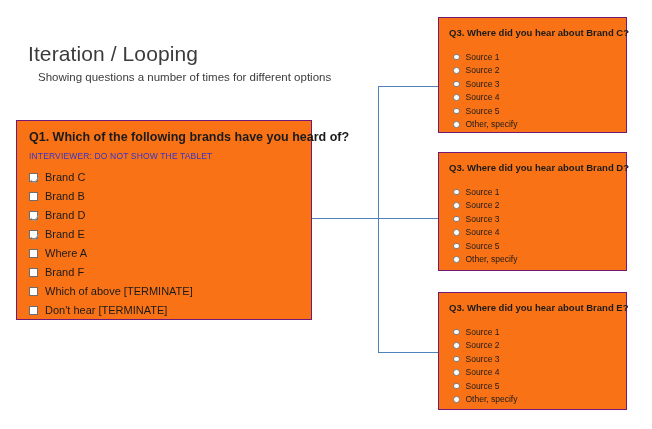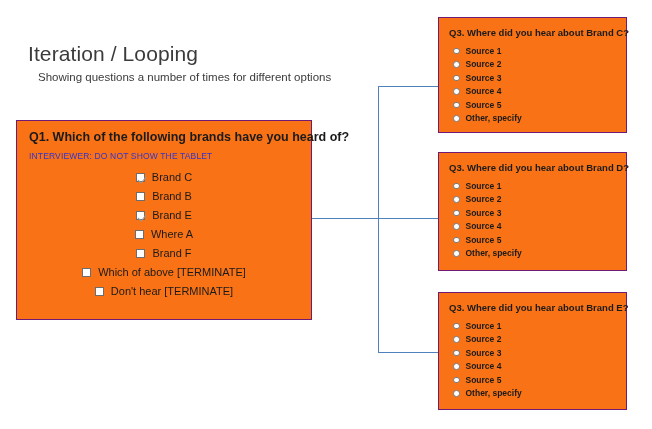--- a/index.html
+++ b/index.html
@@ -79,21 +79,20 @@
     white-space: nowrap;
   }
   .q1-options {
     margin-top: 8px;
   }
   .opt-row {
     display: flex;
     align-items: center;
     height: 18px;
     margin-bottom: 1px;
-    justify-content: center;
   }
   .checkbox {
     position: relative;
     width: 9px;
     height: 9px;
     border: 1px solid #6d6d6d;
     box-sizing: border-box;
     margin-right: 7px;
     flex: 0 0 auto;
     background: #fff;
@@ -128,22 +127,21 @@
   #q3-card-2 { top: 292px; height: 118px; }
 
   .q3-title {
     font-size: 9.5px;
     font-weight: 700;
     color: #1a1a1a;
     line-height: 1.2;
     white-space: nowrap;
   }
   .q3-options {
-    margin-top: 6px;
-    font-weight: bold;
+    margin-top: 12px;
   }
   .radio-row {
     display: flex;
     align-items: center;
     height: 13.5px;
     padding-left: 4px;
   }
   .radio {
     width: 6.5px;
     height: 6.5px;
@@ -197,20 +195,24 @@
         <div class="opt-row">
           <span class="checkbox checked"></span>
           <span class="opt-label">Brand C</span>
         </div>
         <div class="opt-row">
           <span class="checkbox"></span>
           <span class="opt-label">Brand B</span>
         </div>
         <div class="opt-row">
           <span class="checkbox checked"></span>
+          <span class="opt-label">Brand D</span>
+        </div>
+        <div class="opt-row">
+          <span class="checkbox checked"></span>
           <span class="opt-label">Brand E</span>
         </div>
         <div class="opt-row">
           <span class="checkbox"></span>
           <span class="opt-label">Where A</span>
         </div>
         <div class="opt-row">
           <span class="checkbox"></span>
           <span class="opt-label">Brand F</span>
         </div>

